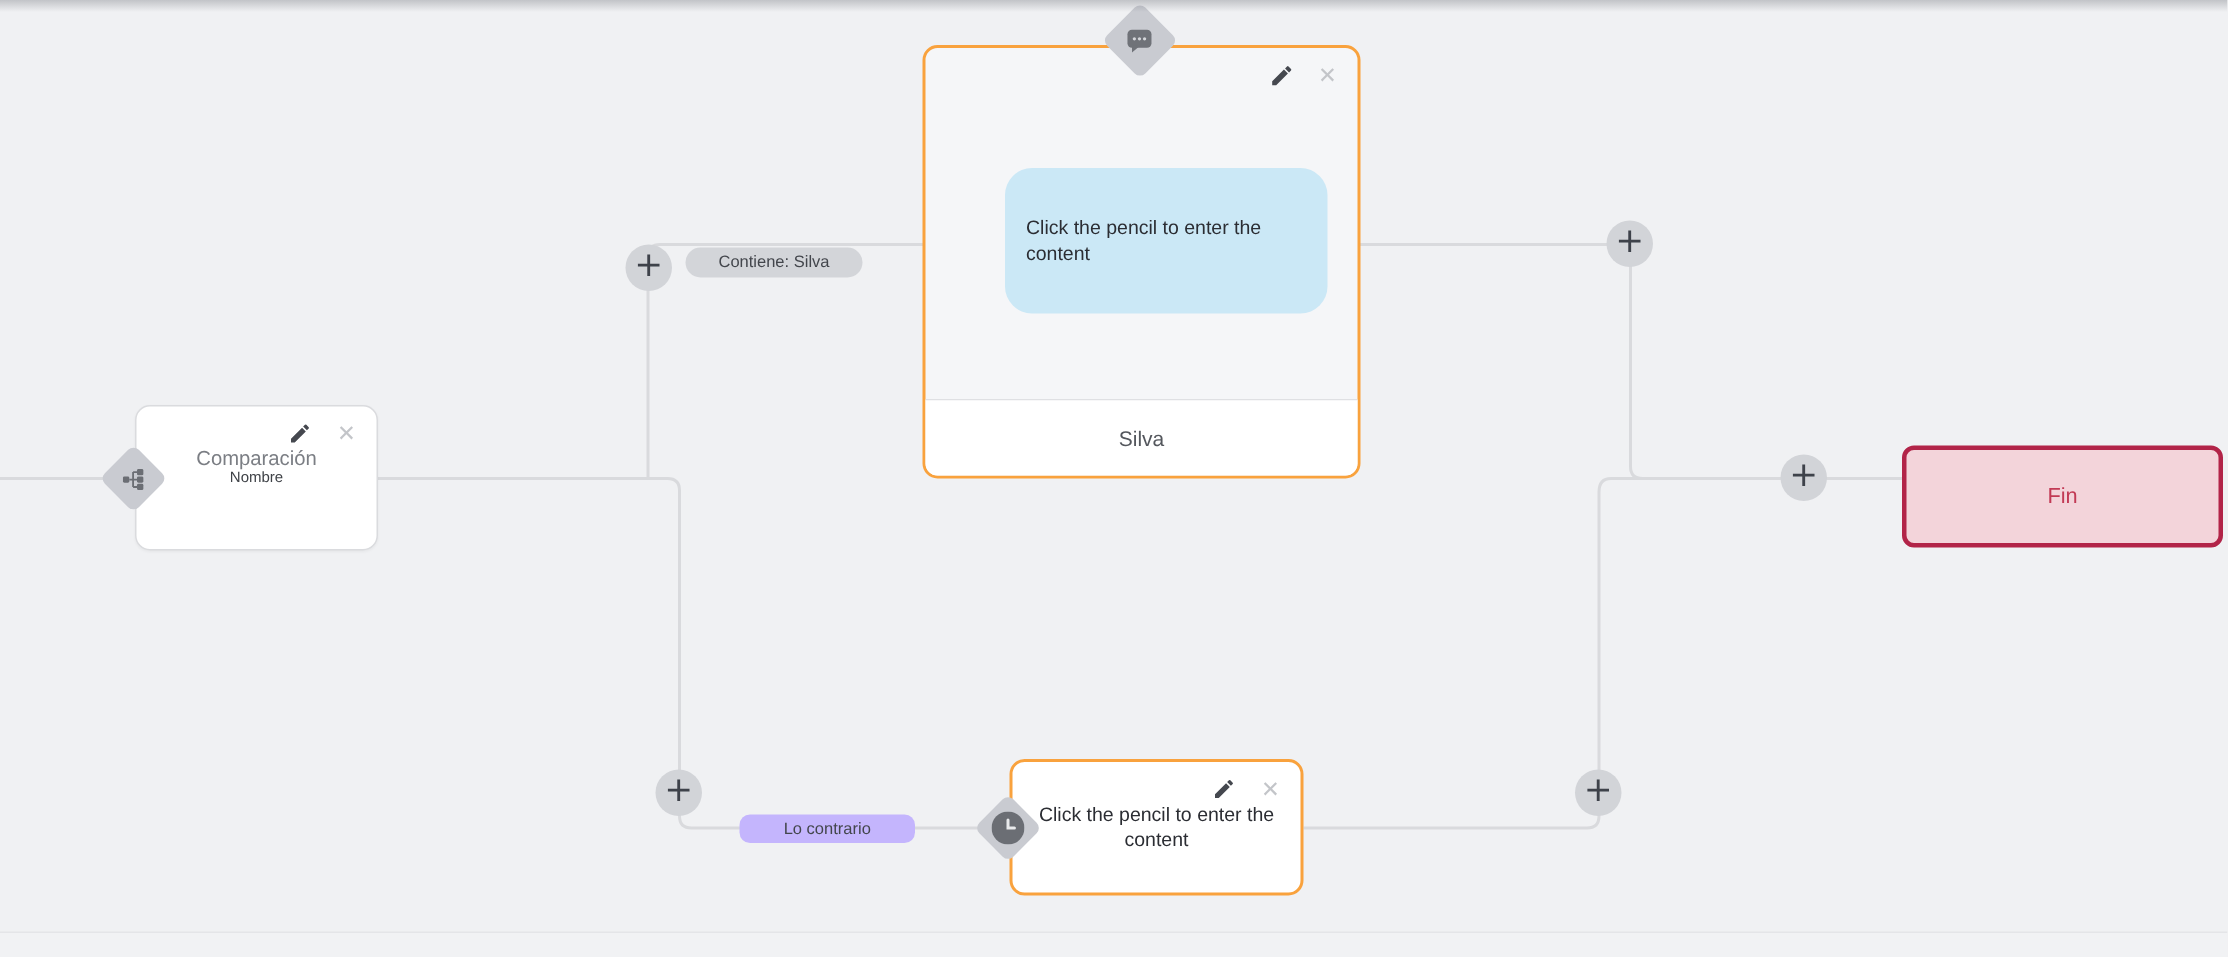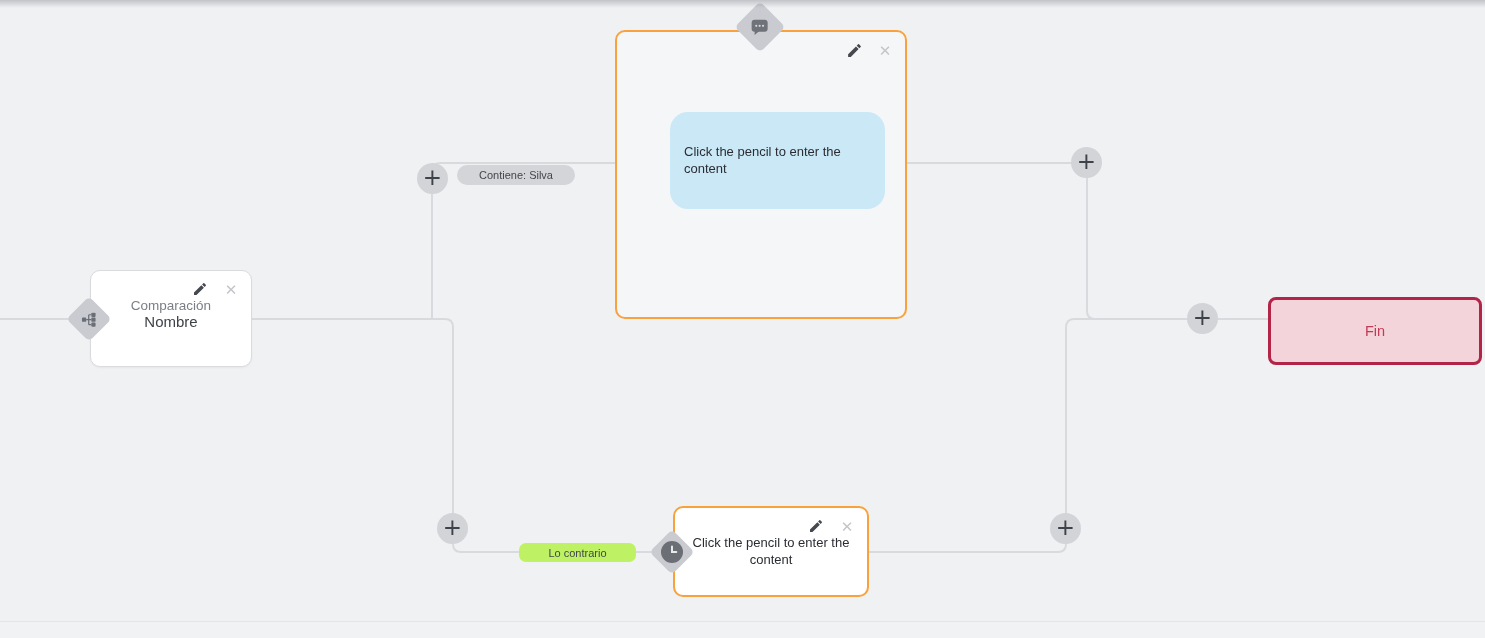--- a/index.html
+++ b/index.html
@@ -19,21 +19,21 @@
   .icons{position:absolute;top:9px;right:11px;display:flex;gap:13px;align-items:center;z-index:4;}
   button{background:none;border:none;padding:0;cursor:pointer;font-family:inherit;}
   .icon-btn{width:18px;height:18px;display:flex;align-items:center;justify-content:center;}
   .close-glyph{color:var(--close-fg,#c3c5c9);font-size:15px;font-weight:bold;line-height:1;}
 
   
   .comparison{left:90px;top:270px;width:162px;height:97px;background:#fff;
     border:1px solid var(--node-border,#dadbde);box-shadow:0 1px 2px rgba(40,42,48,.05);}
   .comparison .titles{margin-top:27px;text-align:center;display:flex;flex-direction:column;gap:0;}
   .t1{color:var(--text-gray,#7b7e84);font-size:13.5px;}
-  .t2{color:#3f4247;font-size:15px;}
+  .t2{color:#3f4247;font-size:10px;}
 
   
   .message{left:615px;top:30px;width:292px;height:289px;
     background:var(--node-body-bg,#f5f6f8);border:2px solid var(--accent-orange,#f9a23d);}
   .bubble{position:absolute;left:53px;top:80px;width:215px;height:97px;box-sizing:border-box;
     background:var(--bubble-blue,#cbe8f6);border-radius:18px;display:flex;align-items:center;
     padding:0 8px 0 14px;font-size:13px;color:var(--text-dark,#2b2d33);line-height:1.3;}
   .footer{position:absolute;left:0;right:0;bottom:0;height:50px;background:#fff;
     border-top:1px solid #dfe0e3;border-radius:0 0 8px 8px;display:flex;align-items:center;
     justify-content:center;font-size:14px;color:#54575d;}
@@ -61,21 +61,21 @@
   .plus{position:absolute;width:31px;height:31px;border-radius:50%;z-index:3;
     background:var(--plus-bg,#d2d4d8);color:var(--plus-fg,#3e424a);
     display:flex;align-items:center;justify-content:center;
     font-size:23px;line-height:1;font-family:"DejaVu Sans",sans-serif;padding-bottom:2px;}
 
   
   .pill{position:absolute;z-index:2;box-sizing:border-box;display:flex;align-items:center;
     justify-content:center;font-size:11px;color:#43464c;}
   .pill-gray{left:457px;top:153px;width:118px;height:20px;
     background:var(--gray-badge,#d3d5d9);border-radius:10px;margin-top:12px;}
-  .pill-white{left:519px;top:543px;width:117px;height:19px;background:#bef264;border-radius:7px;}
+  .pill-white{left:493px;top:543px;width:117px;height:19px;background:#c4b5fd;border-radius:7px;}
 </style>
 </head>
 <body>
 
 <svg class="connectors" width="1485" height="638" viewBox="0 0 1485 638">
   <path d="M 0 319 H 72"></path>
   <path d="M 252 319 H 445 Q 453 319 453 327 V 544 Q 453 552 461 552 H 655"></path>
   <path d="M 432 319 V 172 Q 432 163 440 163 H 617"></path>
   <path d="M 905 163 H 1087 V 311 Q 1087 319 1095 319 H 1268"></path>
   <path d="M 869 552 H 1058 Q 1066 552 1066 544 V 328 Q 1066 319 1074 319 H 1100"></path>
@@ -117,20 +117,23 @@
       <svg width="17" height="17" viewBox="0 0 24 24" fill="#45484f">
           <path d="M3 17.25V21h3.75L17.81 9.94l-3.75-3.75L3 17.25zM20.71 7.04c.39-.39.39-1.02 0-1.41l-2.34-2.34a1 1 0 0 0-1.41 0l-1.83 1.83 3.75 3.75 1.83-1.83z"></path>
         </svg>
     </button>
     <button class="icon-btn">
       <span class="close-glyph">✕</span>
     </button>
   </div>
   <div class="bubble">
     <span>Click the pencil to enter the content</span>
+  </div>
+  <div class="footer">
+    <span>Silva</span>
   </div>
 </div>
 <div class="diamond d-message">
   <span>
     <svg width="18" height="17" viewBox="0 0 18 17">
       <rect x="1" y="1" width="16" height="12" rx="3" fill="#6f7278"></rect>
       <path d="M4 11 L4 16.2 L9 12 Z" fill="#6f7278"></path>
       <circle cx="5.6" cy="7" r="1.1" fill="#d4d6da"></circle>
       <circle cx="9" cy="7" r="1.1" fill="#d4d6da"></circle>
       <circle cx="12.4" cy="7" r="1.1" fill="#d4d6da"></circle>

